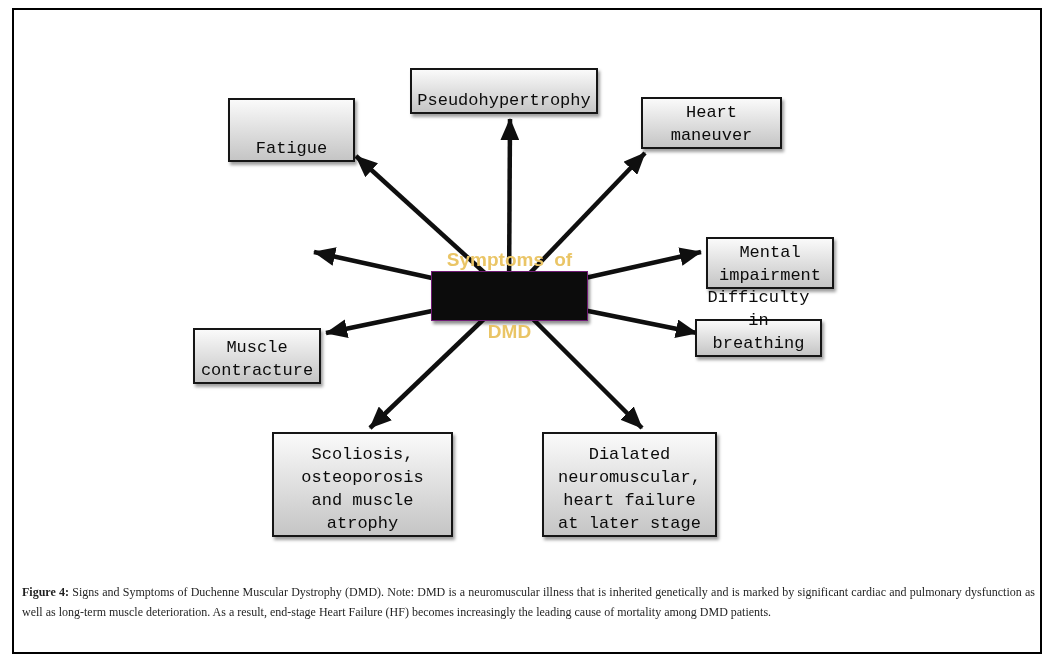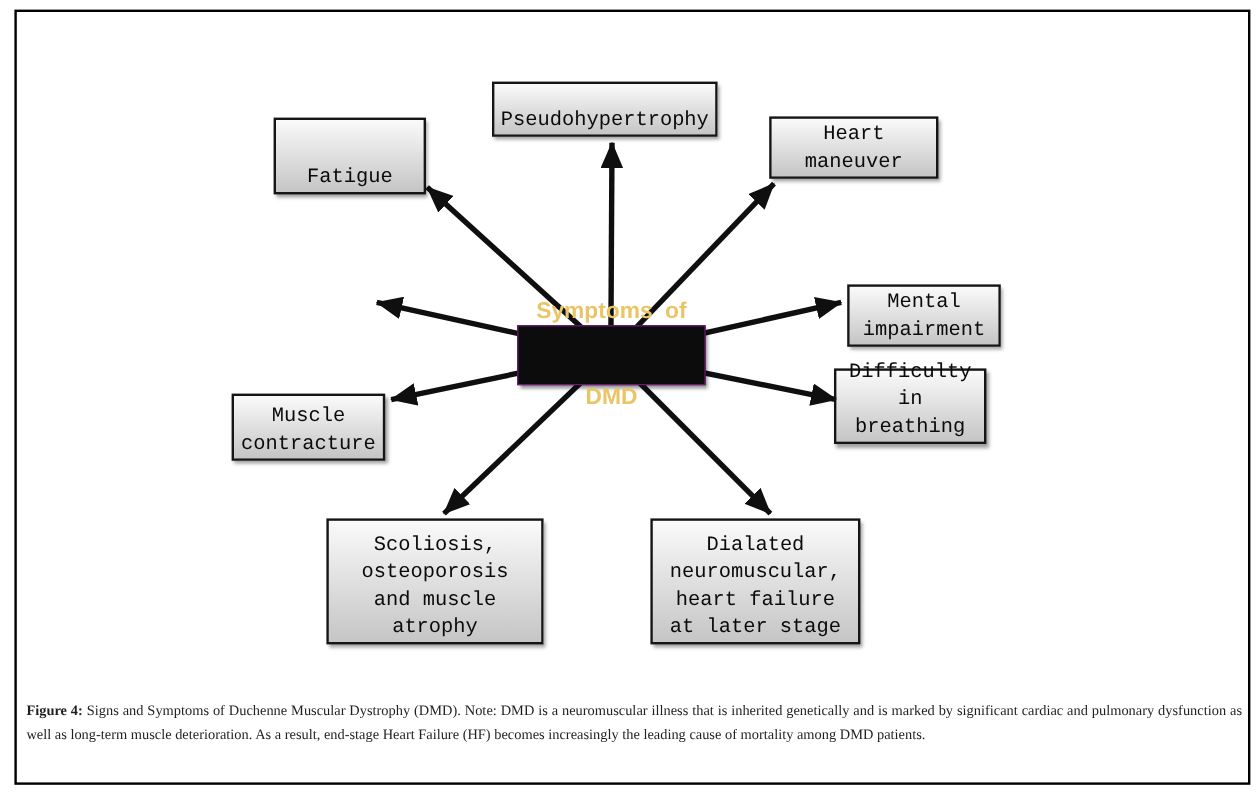--- a/index.html
+++ b/index.html
@@ -38,21 +38,21 @@
     font-size:17px;line-height:23px;
     box-sizing:border-box;
     font-family:Liberation Mono, monospace;
   }
   .n-fatigue{left:228px;top:98px;width:127px;height:64px;}
   .n-pseudo{left:410px;top:68px;width:188px;height:46px;}
   .n-gower{left:641px;top:97px;width:141px;height:52px;padding:0 22px;}
   .n-inability{left:180px;top:226px;width:128px;height:51px;padding:0 12px;}
   .n-mental{left:706px;top:225px;width:128px;height:52px;padding:0 12px;margin-top:12px;}
   .n-musclecon{left:193px;top:328px;width:128px;height:56px;padding:0 10px;}
-  .n-breathing{left:695px;top:307px;width:127px;height:63px;padding:0 10px;}
+  .n-breathing{left:695px;top:319px;width:127px;height:38px;padding:0 10px;}
   .n-scoliosis{left:272px;top:432px;width:181px;height:105px;padding:0 10px;}
   .n-dialated{left:542px;top:432px;width:175px;height:105px;padding:0 14px;}
   .node-center{
     position:absolute;
     left:431px;top:271px;width:157px;height:50px;
     display:flex;flex-direction:column;align-items:center;justify-content:center;
     background:var(--center-fill);
     border:1px solid #701a75;
     box-shadow:2px 3px 3px rgba(0,0,0,0.45);
     color:var(--center-text);

